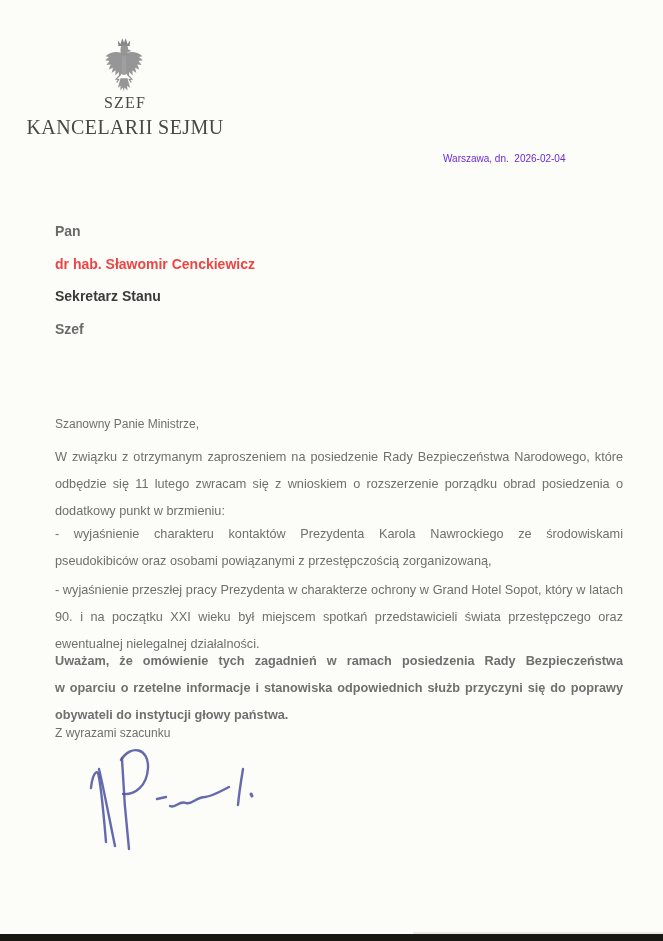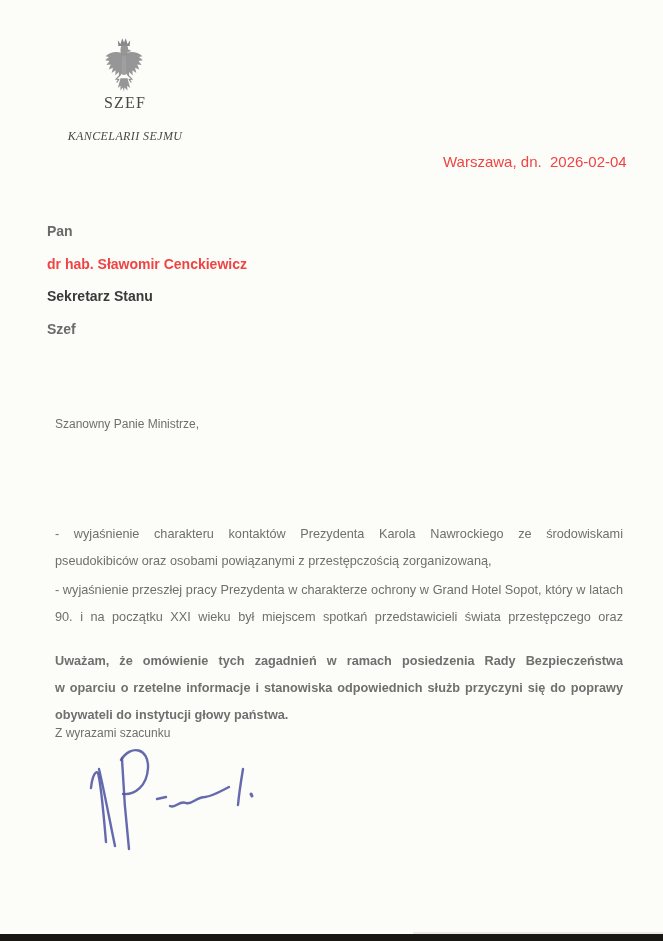--- a/index.html
+++ b/index.html
@@ -15,30 +15,30 @@
 
   
   .emblem { position: absolute; left: 102px; top: 34px; width: 44px; height: 62px; }
   .letterhead {
     position: absolute; left: 25px; top: 94px; width: 200px;
     text-align: center;
     font-family: "Liberation Serif", serif;
     color: #4a4846;
   }
   .letterhead .org1 { font-size: 16px; letter-spacing: 1.2px; }
-  .letterhead .org2 { font-size: 12px; letter-spacing: 0.4px; margin-top: 17px; font-style: italic; }
+  .letterhead .org2 { font-size: 20px; letter-spacing: 0.4px; margin-top: 4px; }
 
   
   .date-line {
     position: absolute; left: 443px; top: 153px;
-    font-size: 15px; color: #ef4444; white-space: pre;
+    font-size: 10px; color: #6d28d9; white-space: pre;
   }
 
   
-  .recipient { position: absolute; left: 47px; top: 222px; font-weight: bold; font-size: 14px; }
+  .recipient { position: absolute; left: 55px; top: 222px; font-weight: bold; font-size: 14px; }
   .recipient .rline { height: 32.6px; line-height: 19px; color: #6a6a6a; }
   .recipient .rline:nth-child(2) { color: #ef4444; }
   .recipient .rline:nth-child(3) { color: #3a3a3a; }
   .recipient .rline:nth-child(5) { color: #595959; }
 
   
   .salutation, .closing {
     position: absolute; left: 55px;
     font-size: 12px; color: #6f6f6f; line-height: 27px;
   }
@@ -89,27 +89,33 @@
 
   <div class="recipient">
       <div class="rline">Pan</div>
       <div class="rline">dr hab. Sławomir Cenckiewicz</div>
       <div class="rline">Sekretarz Stanu</div>
       <div class="rline">Szef</div>
     </div>
 
   <div class="salutation">Szanowny Panie Ministrze,</div>
 
+  <div class="para p1">
+      <div class="jline">W związku z otrzymanym zaproszeniem na posiedzenie Rady Bezpieczeństwa Narodowego, które</div>
+      <div class="jline">odbędzie się 11 lutego zwracam się z wnioskiem o rozszerzenie porządku obrad posiedzenia o</div>
+      <div class="lline">dodatkowy punkt w brzmieniu:</div>
+    </div>
   <div class="para p2">
       <div class="jline">- wyjaśnienie charakteru kontaktów Prezydenta Karola Nawrockiego ze środowiskami</div>
       <div class="lline">pseudokibiców oraz osobami powiązanymi z przestępczością zorganizowaną,</div>
     </div>
   <div class="para p3">
       <div class="jline">- wyjaśnienie przeszłej pracy Prezydenta w charakterze ochrony w Grand Hotel Sopot, który w latach</div>
       <div class="jline">90. i na początku XXI wieku był miejscem spotkań przedstawicieli świata przestępczego oraz</div>
+      <div class="lline">ewentualnej nielegalnej działalności.</div>
     </div>
   <div class="para p4">
       <div class="jline">Uważam, że omówienie tych zagadnień w ramach posiedzenia Rady Bezpieczeństwa Narodowego</div>
       <div class="jline">w oparciu o rzetelne informacje i stanowiska odpowiednich służb przyczyni się do poprawy zaufania</div>
       <div class="lline">obywateli do instytucji głowy państwa.</div>
     </div>
 
   <div class="closing">Z wyrazami szacunku</div>
 
   <div class="signature">

